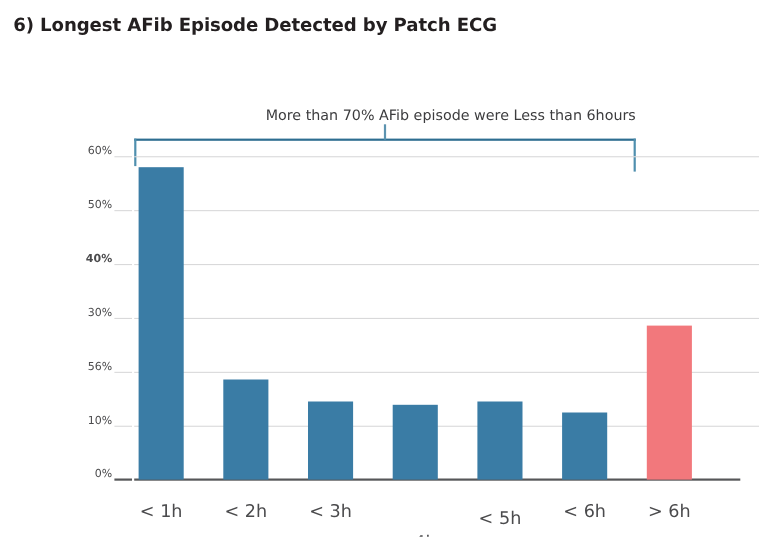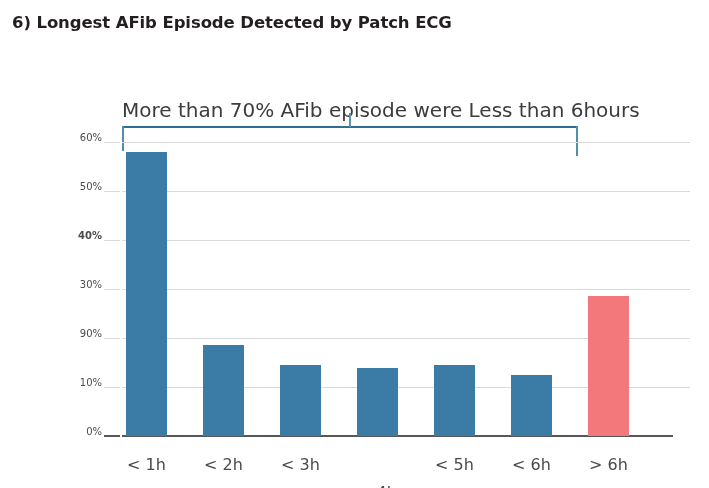--- a/index.html
+++ b/index.html
@@ -92,21 +92,21 @@
     white-space: nowrap;
   }
 
   
   #annotation-text {
     position: absolute;
     top: 98px;
     left: 122px;
     width: 456px;
     text-align: right;
-    font-size: 20px;
+    font-size: 13px;
     color: #3c3c3e;
     white-space: nowrap;
   }
   .bracket-top {
     position: absolute;
     left: 122px;
     top: 126px;
     width: 456px;
     height: 2px;
     background: #2e6e91;
@@ -154,38 +154,38 @@
       <div class="gridline" style="top: 240px;"></div>
       <div class="tick-stub" style="top: 240px; left: 104px;"></div>
       <div class="gridline" style="top: 191px;"></div>
       <div class="tick-stub" style="top: 191px; left: 104px;"></div>
       <div class="gridline" style="top: 142px;"></div>
       <div class="tick-stub" style="top: 142px; left: 104px;"></div>
     </div>
   <div id="ylabels-layer">
       <div class="y-label" style="left: 46px; right: auto; top: 426px;">0%</div>
       <div class="y-label" style="left: 46px; right: auto; top: 377px;">10%</div>
-      <div class="y-label" style="left: 46px; right: auto; top: 328px;">90%</div>
+      <div class="y-label" style="left: 46px; right: auto; top: 328px;">56%</div>
       <div class="y-label" style="left: 46px; right: auto; top: 279px;">30%</div>
       <div class="y-label" style="left: 46px; right: auto; top: 230px; font-weight: bold;">40%</div>
       <div class="y-label" style="left: 46px; right: auto; top: 181px;">50%</div>
       <div class="y-label" style="left: 46px; right: auto; top: 132px;">60%</div>
     </div>
   <div id="bars-layer">
       <div class="bar blue" title="&lt; 1h: 58%" style="left: 126px; height: 284.2px; background: rgb(58, 124, 165); width: 41px;"></div>
       <div class="bar blue" title="&lt; 2h: 18.5%" style="left: 203px; height: 90.65px; background: rgb(58, 124, 165); width: 41px;"></div>
       <div class="bar blue" title="&lt; 3h: 14.5%" style="left: 280px; height: 71.05px; background: rgb(58, 124, 165); width: 41px;"></div>
       <div class="bar blue" title="&lt; 4h: 13.8%" style="left: 357px; height: 67.62px; background: rgb(58, 124, 165); width: 41px;"></div>
       <div class="bar blue" title="&lt; 5h: 14.5%" style="left: 434px; height: 71.05px; background: rgb(58, 124, 165); width: 41px;"></div>
       <div class="bar blue" title="&lt; 6h: 12.5%" style="left: 511px; height: 61.25px; background: rgb(58, 124, 165); width: 41px;"></div>
       <div class="bar red" title="&gt; 6h: 28.6%" style="left: 588px; height: 140.14px; background: rgb(242, 120, 124); width: 41px;"></div>
     </div>
   <div id="xlabels-layer">
       <div class="x-label" style="left: 106.5px;">&lt; 1h</div>
       <div class="x-label" style="left: 183.5px;">&lt; 2h</div>
       <div class="x-label" style="left: 260.5px;">&lt; 3h</div>
       <div class="x-label" style="left: 337.5px; margin-top: 28px;">&lt; 4h</div>
-      <div class="x-label" style="left: 414.5px;">&lt; 5h</div>
+      <div class="x-label" style="left: 414.5px; margin-top: 6px;">&lt; 5h</div>
       <div class="x-label" style="left: 491.5px;">&lt; 6h</div>
       <div class="x-label" style="left: 568.5px;">&gt; 6h</div>
     </div>
 
 </div>
 
 </body></html>

